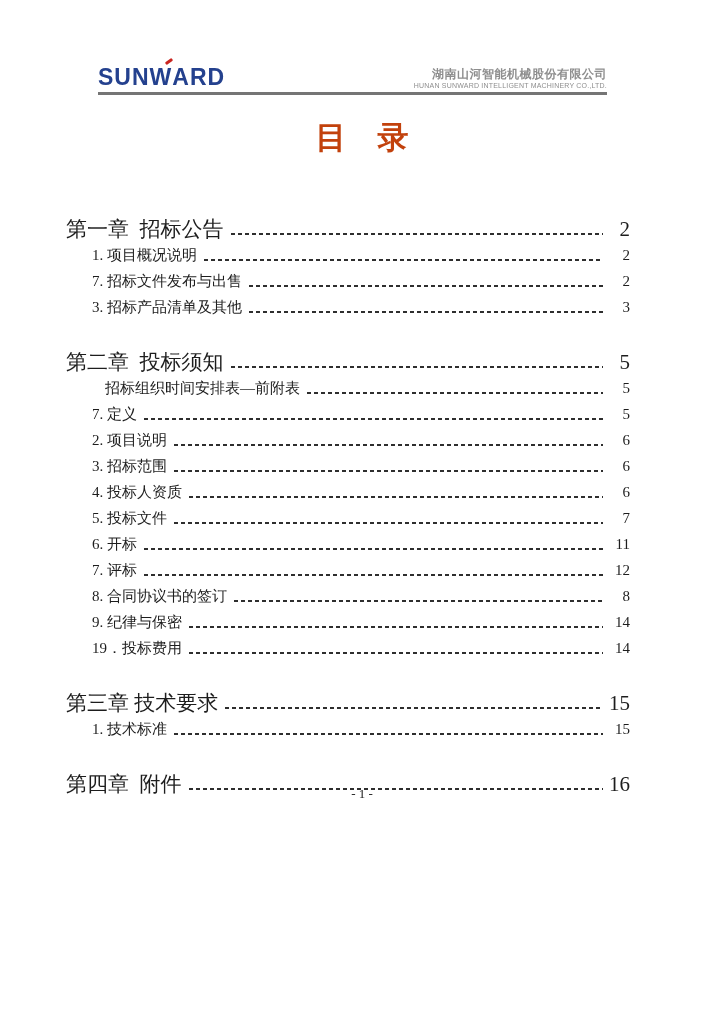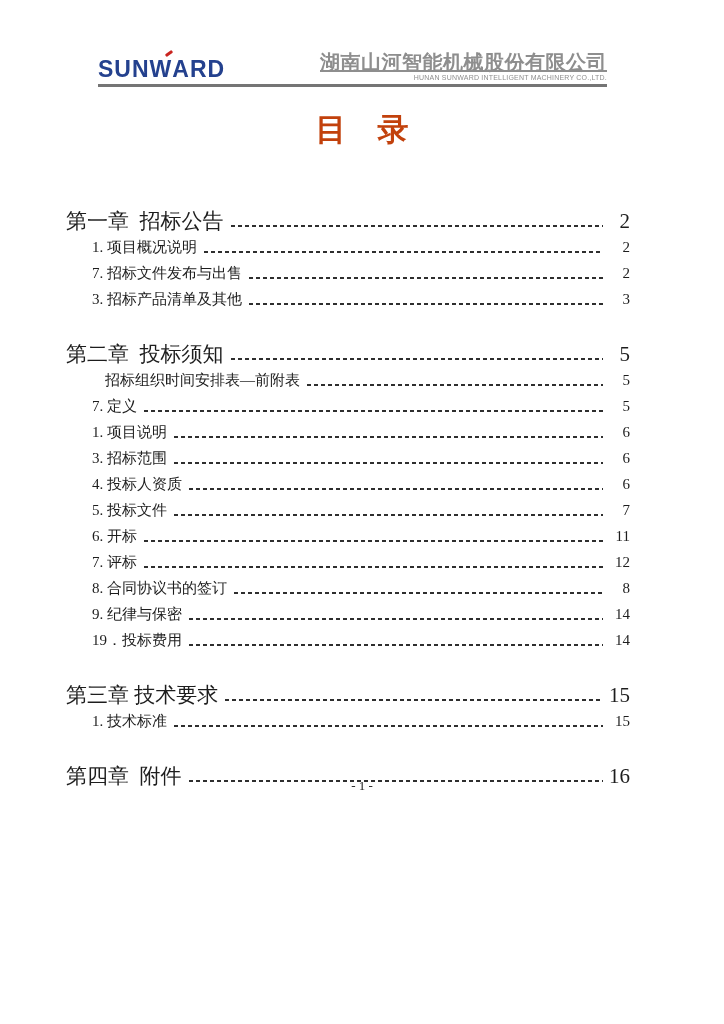--- a/index.html
+++ b/index.html
@@ -5,21 +5,21 @@
   * { margin: 0; padding: 0; box-sizing: border-box; }
   html, body { background: #ffffff; }
   body {
     font-family: "Liberation Serif", "DejaVu Serif", serif;
     color: var(--text, #1d1d1d);
   }
   .page {
     position: relative;
     width: 724px;
     height: 852px;
-    margin: 4px auto;
+    margin: 12px auto;
     background: #ffffff;
     overflow: hidden;
   }
   
   .header {
     margin: 46px 117px 0 98px;
     display: flex;
     justify-content: space-between;
     align-items: flex-end;
     border-bottom: 3px solid var(--divider-gray, #757575);
@@ -44,24 +44,23 @@
     width: 8px;
     height: 3px;
     border-radius: 1px;
     background: var(--logo-red, #c9241f);
     transform: rotate(-35deg);
   }
   .company { text-align: right; line-height: 1.15; }
   .company-cn {
     font-family: "Liberation Sans", "DejaVu Sans", sans-serif;
     font-weight: bold;
-    font-size: 20px;
+    font-size: 12px;
     letter-spacing: 0.5px;
     color: var(--company-gray, #8e8e8e);
-    text-decoration: underline;
   }
   .company-en {
     font-family: "Liberation Sans", "DejaVu Sans", sans-serif;
     font-size: 7px;
     letter-spacing: 0.2px;
     color: var(--company-gray, #9a9a9a);
   }
   
   .title {
     margin-top: 21px;
@@ -153,21 +152,21 @@
       <span class="toc-label">招标组织时间安排表—前附表</span>
       <span class="toc-leader"></span>
       <span class="toc-page">5</span>
     </div>
       <div class="toc-row item">
       <span class="toc-label">7. 定义</span>
       <span class="toc-leader"></span>
       <span class="toc-page">5</span>
     </div>
       <div class="toc-row item">
-      <span class="toc-label">1. 项目说明</span>
+      <span class="toc-label">2. 项目说明</span>
       <span class="toc-leader"></span>
       <span class="toc-page">6</span>
     </div>
       <div class="toc-row item">
       <span class="toc-label">3. 招标范围</span>
       <span class="toc-leader"></span>
       <span class="toc-page">6</span>
     </div>
       <div class="toc-row item">
       <span class="toc-label">4. 投标人资质</span>

